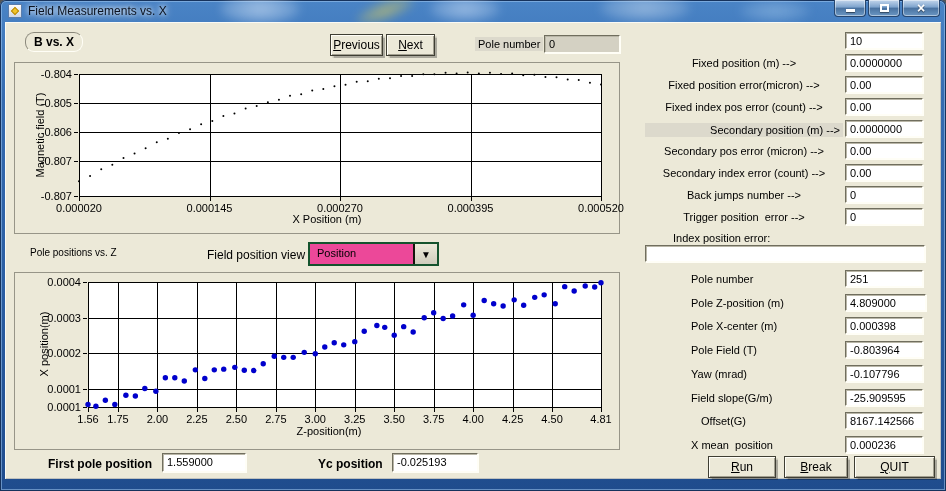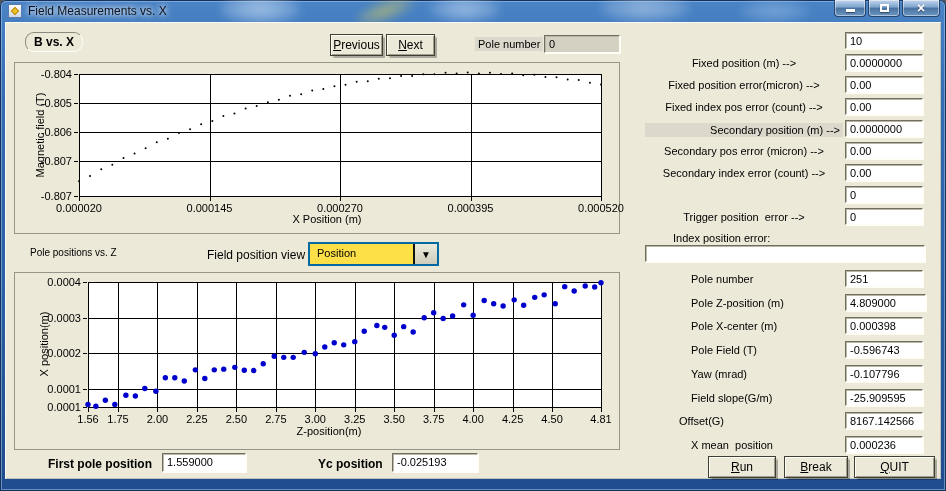--- a/index.html
+++ b/index.html
@@ -34,21 +34,21 @@
     box-shadow:inset 1px 1px 0 #fffef7, inset -1px -1px 0 #a29f90, 1.5px 1.5px 1px rgba(0,0,0,.28);
     display:flex;align-items:center;justify-content:center;cursor:default;white-space:nowrap;}
   .box{position:absolute;background:#fff;font-size:11px;color:#000;padding:2px 0 0 4px;white-space:nowrap;overflow:hidden;
     border:1px solid;border-color:#706e5e #fffef6 #fffef6 #706e5e;
     box-shadow:inset 1px 1px 0 #b9b6a7, 1px 1px 0 #fffef6;}
   .box-disabled{background:#d4d1c3;}
   .chart{position:absolute;background:#ece9d8;border:1px solid #97958а;border:1px solid #979588;}
   .chart svg{position:absolute;left:0;top:0;overflow:visible;}
   .axis-title-x{position:absolute;font-size:11px;color:#000;transform:translateX(-50%);white-space:nowrap;}
   .axis-title-y{position:absolute;font-size:11px;color:#000;transform:translate(-50%,-50%) rotate(-90deg);white-space:nowrap;}
-  .combo{position:absolute;border:2px solid #0369a1;background:#fde047;}
+  .combo{position:absolute;border:2px solid #14532d;background:#ec4899;}
   .combo-text{position:absolute;left:7px;top:3px;font-size:11px;color:#000;}
   .combo-arrow{position:absolute;right:0;top:0;bottom:0;width:24px;border-left:2px solid #14140c;
     background:linear-gradient(180deg,#eceada,#cfccbc);display:flex;align-items:center;justify-content:center;
     font-size:10px;color:#000;}
   .rp-label{position:absolute;font-size:11px;color:#000;white-space:pre;}
   .hl{background:#dcd9cc;padding:1px 3px;}
   u{text-decoration:underline;}
 </style>
 </head>
 <body>
@@ -303,35 +303,36 @@
         <div class="rp-label" style="left: 0px; top: 57px; width: 198px; text-align: center;">Fixed position error(micron) --&gt;</div>
         <div class="box" style="left: 200px; top: 54px; width: 78px; height: 17px;">0.00</div>
         <div class="rp-label" style="left: 0px; top: 79px; width: 198px; text-align: center;">Fixed index pos error (count) --&gt;</div>
         <div class="box" style="left: 200px; top: 76px; width: 78px; height: 17px;">0.00</div>
         <div class="rp-label hl" style="left: 0px; top: 101px; width: 198px; text-align: right;">Secondary position (m) --&gt;</div>
         <div class="box" style="left: 200px; top: 98px; width: 78px; height: 17px;">0.0000000</div>
         <div class="rp-label" style="left: 0px; top: 123px; width: 198px; text-align: center;">Secondary pos error (micron) --&gt;</div>
         <div class="box" style="left: 200px; top: 120px; width: 78px; height: 17px;">0.00</div>
         <div class="rp-label" style="left: 0px; top: 145px; width: 198px; text-align: center;">Secondary index error (count) --&gt;</div>
         <div class="box" style="left: 200px; top: 142px; width: 78px; height: 17px;">0.00</div>
+        <div class="rp-label" style="left: 0px; top: 167px; width: 198px; text-align: center;">Back jumps number --&gt;</div>
         <div class="box" style="left: 200px; top: 164px; width: 78px; height: 17px;">0</div>
         <div class="rp-label" style="left: 0px; top: 189px; width: 198px; text-align: center;">Trigger position  error --&gt;</div>
         <div class="box" style="left: 200px; top: 186px; width: 78px; height: 17px;">0</div>
         <div class="rp-label" style="left: 46px; top: 251px;">Pole number</div>
         <div class="box" style="left: 200px; top: 248px; width: 78px; height: 17px;">251</div>
         <div class="rp-label" style="left: 46px; top: 275px;">Pole Z-position (m)</div>
         <div class="box" style="left: 200px; top: 272px; width: 81px; height: 17px;">4.809000</div>
         <div class="rp-label" style="left: 46px; top: 298px;">Pole X-center (m)</div>
         <div class="box" style="left: 200px; top: 295px; width: 78px; height: 17px;">0.000398</div>
         <div class="rp-label" style="left: 46px; top: 322px;">Pole Field (T)</div>
-        <div class="box" style="left: 200px; top: 319px; width: 78px; height: 17px;">-0.596743</div>
+        <div class="box" style="left: 200px; top: 319px; width: 78px; height: 17px;">-0.803964</div>
         <div class="rp-label" style="left: 46px; top: 346px;">Yaw (mrad)</div>
         <div class="box" style="left: 200px; top: 343px; width: 78px; height: 17px;">-0.107796</div>
         <div class="rp-label" style="left: 46px; top: 370px;">Field slope(G/m)</div>
         <div class="box" style="left: 200px; top: 367px; width: 78px; height: 17px;">-25.909595</div>
-        <div class="rp-label" style="left: 34px; top: 393px;">Offset(G)</div>
+        <div class="rp-label" style="left: 56px; top: 393px;">Offset(G)</div>
         <div class="box" style="left: 200px; top: 390px; width: 78px; height: 17px;">8167.142566</div>
         <div class="rp-label" style="left: 46px; top: 417px;">X mean  position</div>
         <div class="box" style="left: 200px; top: 414px; width: 78px; height: 17px;">0.000236</div>
       </div>
 
   </div>
 </div>
 
 </body></html>

